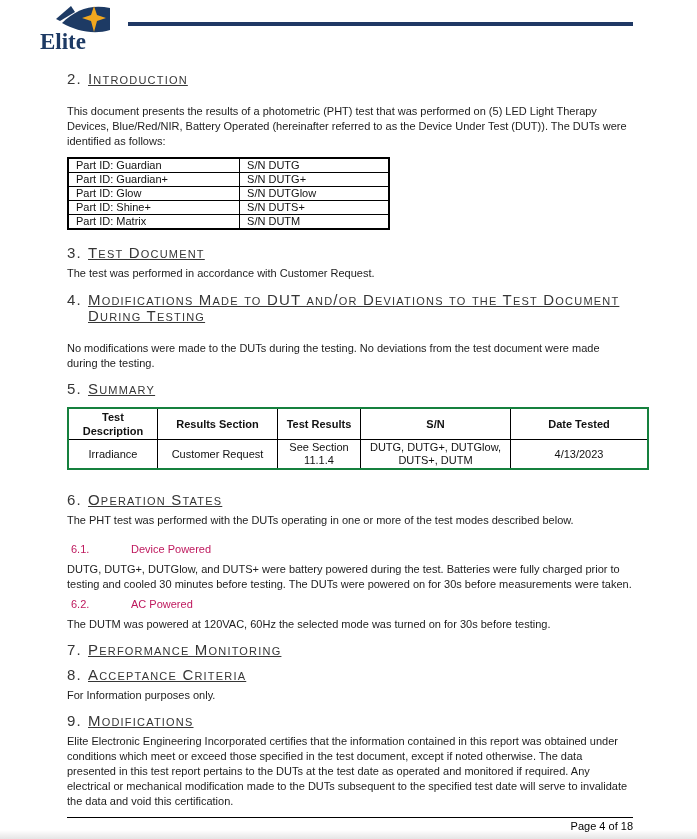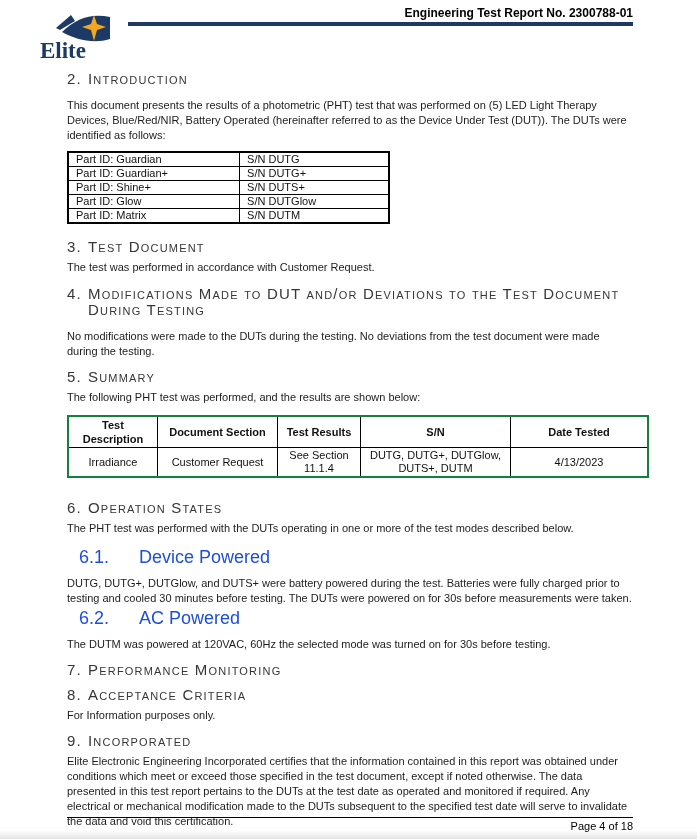--- a/index.html
+++ b/index.html
@@ -5,21 +5,21 @@
   html,body{margin:0;padding:0;background:#fff;}
   .page{
     position:relative;
     width:697px;height:839px;
     background:#ffffff;
     font-family:"Liberation Sans",sans-serif;
     color:#1c1c1c;
     overflow:hidden;
   }
   
-  .logo{position:absolute;left:40px;top:12px;width:70px;height:48px;}
+  .logo{position:absolute;left:40px;top:3px;width:70px;height:48px;}
   .logo-mark{position:absolute;right:0;top:1px;}
   .logo-text{
     position:absolute;left:0;bottom:-2px;
     font-family:"Liberation Serif",serif;
     font-size:23px;font-weight:600;color:#1d3a64;letter-spacing:0px;line-height:1;
   }
   .header-title{
     position:absolute;top:6px;right:64px;
     font-size:12px;font-weight:bold;color:#000;letter-spacing:0px;
   }
@@ -28,29 +28,29 @@
     background:#1f3864;
   }
   
   .content{position:absolute;left:67px;top:0;width:566px;}
   .h1{
     margin:0;display:flex;
     font-size:15px;font-weight:400;line-height:16px;
     font-variant:small-caps;letter-spacing:1.2px;color:#363636;
   }
   .h1 .hnum{flex:0 0 21px;}
-  .h1 .htext{flex:1;}
+  .h1 .htext{flex:1;text-decoration:underline;}
   .h2{
-    margin:12px;display:flex;
-    font-size:18px;font-weight:400;line-height:14px;color:#1d4ed8;
+    margin:4px;display:flex;
+    font-size:11px;font-weight:400;line-height:14px;color:#be185d;
   }
   .h2 .hnum{flex:0 0 60px;}
   .body-p{margin:0;font-size:11px;line-height:15px;color:#1c1c1c;}
   
-  .mt71{margin-top:71px;}.mt3{margin-top:11px;}.mt5{margin-top:5px;}
+  .mt71{margin-top:71px;}.mt3{margin-top:17px;}.mt5{margin-top:5px;}
   .mt6{margin-top:6px;}.mt8{margin-top:8px;padding-left:16px;}.mt9{margin-top:9px;}
   .mt10{margin-top:10px;}.mt11{margin-top:11px;}.mt14{margin-top:14px;}
   .mt15{margin-top:15px;}.mt22{margin-top:22px;}
   
   table{border-collapse:collapse;font-size:11px;color:#111;}
   .dut-table{width:323px;border:2px solid #000;}
   .dut-table td{
     border:1px solid #000;line-height:12px;padding:0 4px 1px 7px;
     vertical-align:middle;
   }
@@ -81,21 +81,20 @@
 <div class="page">
 
   <div class="logo">
     <svg class="logo-mark" width="54" height="34" viewBox="0 0 54 34">
       <path d="M0,15 L15,2 L19,8 L4,17 Z" fill="#1d3a64"></path>
       <path d="M6,19 C20,5 36,0 54,4 L54,26 C38,31 20,27 6,19 Z" fill="#1d3a64"></path>
       <path d="M38,2 L41,11 L50,14 L41,17 L38,28 L35,17 L26,14 L35,11 Z" fill="#f2a71f"></path>
     </svg>
     <span class="logo-text">Elite</span>
   </div>
-  <div class="header-title">Engineering Test Report No. 2300788-01</div>
   <div class="header-rule"></div>
 
   <div class="content">
 
     <h2 class="h1 mt71">
       <span class="hnum">2.</span>
       <span class="htext">Introduction</span>
     </h2>
     <p class="body-p mt3">This document presents the results of a photometric (PHT) test that was performed on (5) LED Light Therapy Devices, Blue/Red/NIR, Battery Operated (hereinafter referred to as the Device Under Test (DUT)). The DUTs were identified as follows:</p>
 
@@ -103,26 +102,26 @@
       <tbody>
         <tr>
           <td class="c1">Part ID: Guardian</td>
           <td class="c2">S/N DUTG</td>
         </tr>
         <tr>
           <td class="c1">Part ID: Guardian+</td>
           <td class="c2">S/N DUTG+</td>
         </tr>
         <tr>
+          <td class="c1">Part ID: Glow</td>
+          <td class="c2">S/N DUTGlow</td>
+        </tr>
+        <tr>
           <td class="c1">Part ID: Shine+</td>
           <td class="c2">S/N DUTS+</td>
-        </tr>
-        <tr>
-          <td class="c1">Part ID: Glow</td>
-          <td class="c2">S/N DUTGlow</td>
         </tr>
         <tr>
           <td class="c1">Part ID: Matrix</td>
           <td class="c2">S/N DUTM</td>
         </tr>
       </tbody>
     </table>
 
     <h2 class="h1 mt15">
       <span class="hnum">3.</span>
@@ -133,27 +132,26 @@
     <h2 class="h1 mt11">
       <span class="hnum">4.</span>
       <span class="htext">Modifications Made to DUT and/or Deviations to the Test Document During Testing</span>
     </h2>
     <p class="body-p mt3">No modifications were made to the DUTs during the testing. No deviations from the test document were made during the testing.</p>
 
     <h2 class="h1 mt10">
       <span class="hnum">5.</span>
       <span class="htext">Summary</span>
     </h2>
-    <p class="body-p mt5">The following PHT test was performed, and the results are shown below:</p>
 
     <table class="sum-table mt10">
       <thead>
         <tr>
           <th class="w1">Test Description</th>
-          <th class="w2">Document Section</th>
+          <th class="w2">Results Section</th>
           <th class="w3">Test Results</th>
           <th class="w4">S/N</th>
           <th class="w5">Date Tested</th>
         </tr>
       </thead>
       <tbody>
         <tr>
           <td>Irradiance</td>
           <td>Customer Request</td>
           <td>See Section 11.1.4</td>
@@ -187,21 +185,21 @@
     </h2>
 
     <h2 class="h1 mt9">
       <span class="hnum">8.</span>
       <span class="htext">Acceptance Criteria</span>
     </h2>
     <p class="body-p mt5">For Information purposes only.</p>
 
     <h2 class="h1 mt10">
       <span class="hnum">9.</span>
-      <span class="htext">Incorporated</span>
+      <span class="htext">Modifications</span>
     </h2>
     <p class="body-p mt5">Elite Electronic Engineering Incorporated certifies that the information contained in this report was obtained under conditions which meet or exceed those specified in the test document, except if noted otherwise. The data presented in this test report pertains to the DUTs at the test date as operated and monitored if required. Any electrical or mechanical modification made to the DUTs subsequent to the specified test date will serve to invalidate the data and void this certification.</p>
 
   </div>
 
   <div class="footer">
     <div class="footer-rule"></div>
     <div class="page-number">Page 4 of 18</div>
   </div>
 

